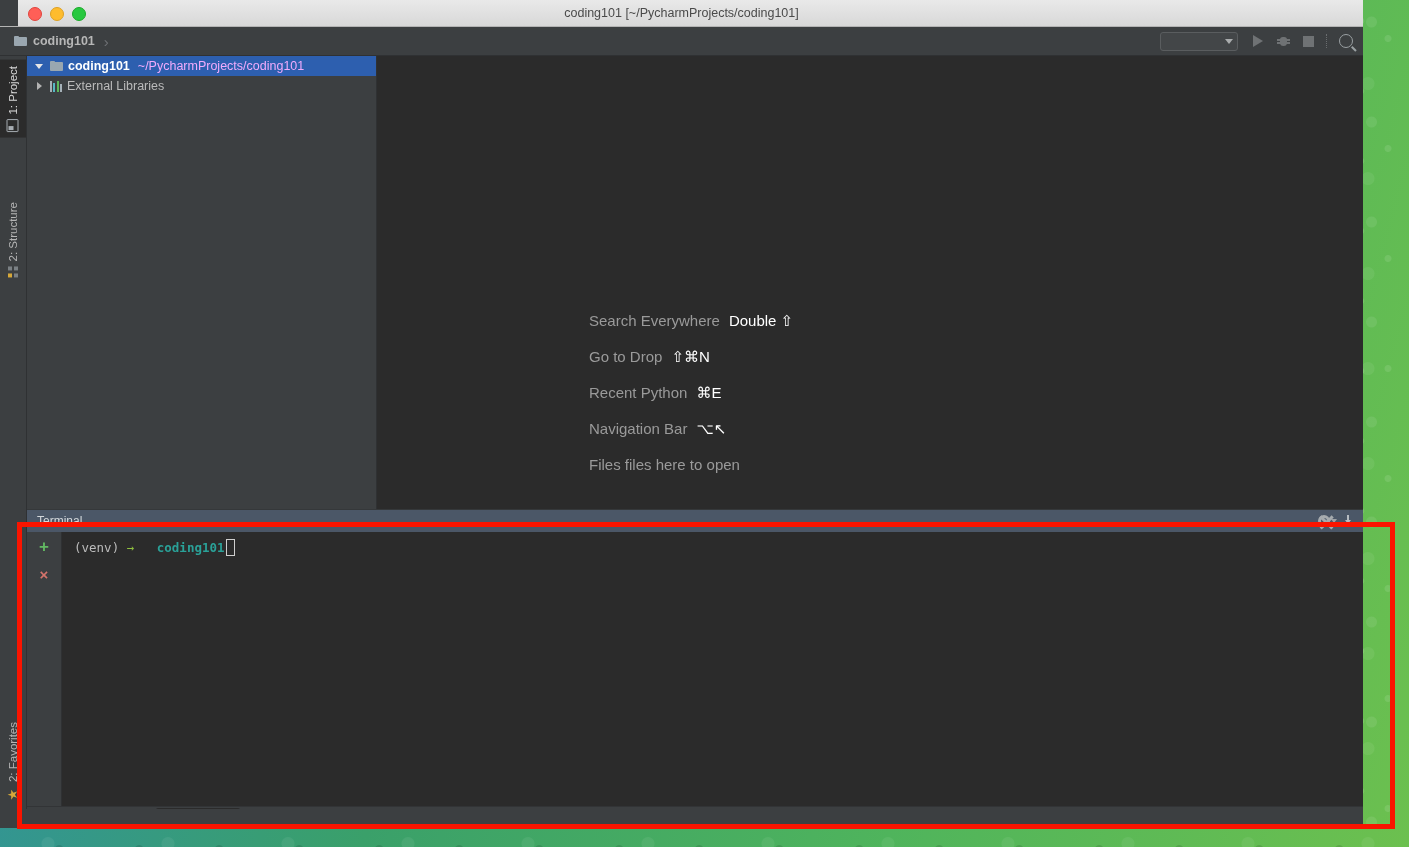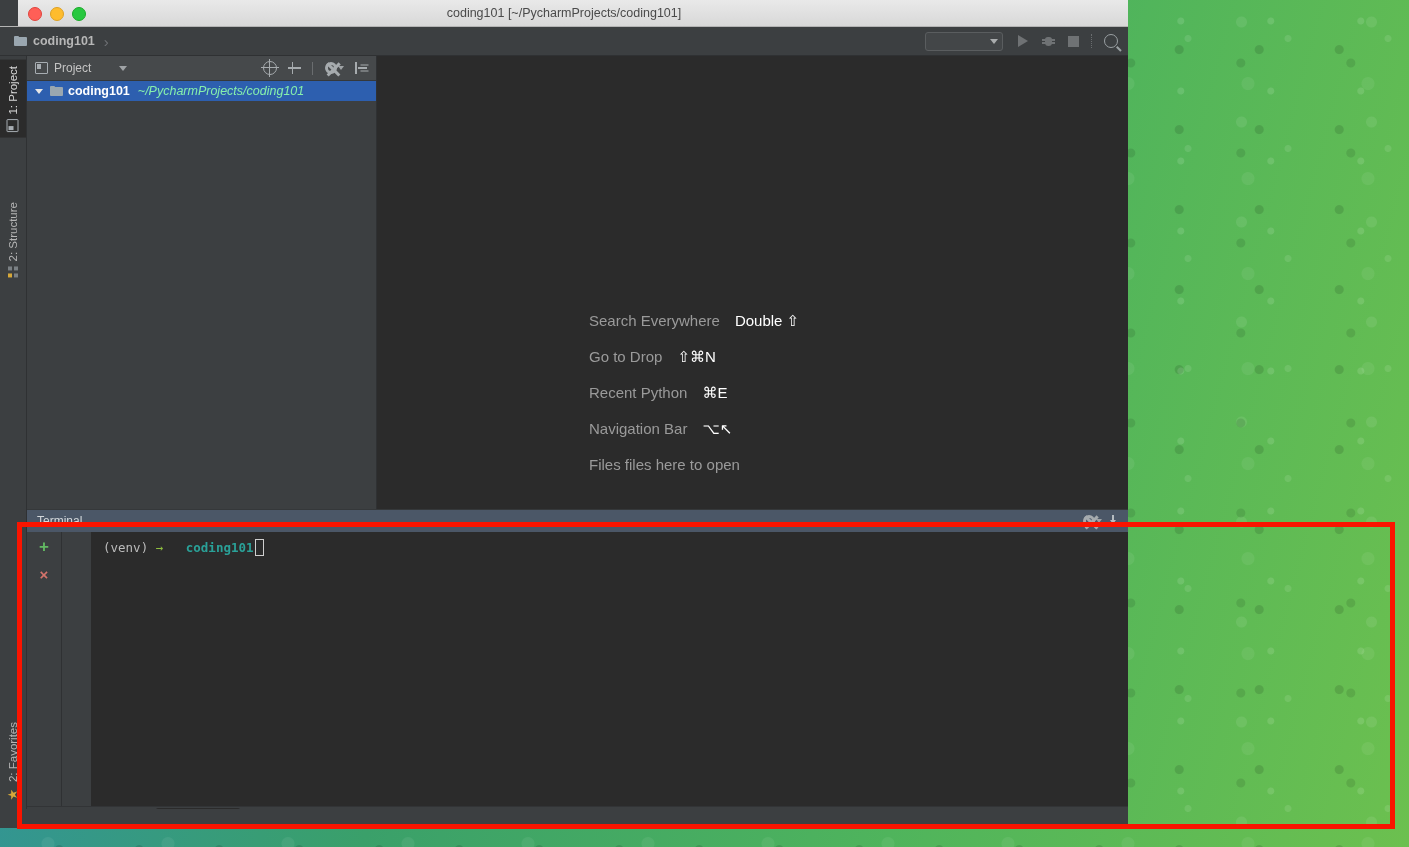--- a/index.html
+++ b/index.html
@@ -41,21 +41,21 @@
     border-right:1px solid #2c2e2f;
   }
   #bg-window-left .bg-ln{
     position:absolute; left:2px; font-size:9px; color:#7d8184; white-space:nowrap;
   }
   #bg-window-left .bg-accent{ color:#4a86c8; }
 
   
   #window {
     position: absolute; left: 0; top: 0;
-    width: 1128px; height: 828px;
+    width: 1363px; height: 828px;
     background: #3c3f41;
     overflow: hidden;
   }
 
   
   #titlebar {
     position: relative;
     height: 26px;
     background: linear-gradient(#e9e9e9, #d8d8d8);
     border-bottom: 1px solid #b4b4b4;
@@ -269,38 +269,38 @@
   }
   .tw .tri-down{
     width:0;height:0;border-left:4.5px solid transparent;border-right:4.5px solid transparent;
     border-top:5.5px solid #e6e6e6;
   }
   .tw .tri-right{
     width:0;height:0;border-top:4.5px solid transparent;border-bottom:4.5px solid transparent;
     border-left:5.5px solid #b3b3b3;
   }
   .node-name { font-weight:bold; }
-  .node-path { color:#86efac; font-weight:normal; margin-left:3px;font-style:italic; }
+  .node-path { color:#f0abfc; font-weight:normal; margin-left:3px; }
   .ico-libs{
     width:12px;height:11px;display:flex;gap:1.5px;align-items:flex-end;
   }
   .ico-libs i{ display:block;width:2px; }
   .ico-libs i:nth-child(1){ height:11px;background:#a5b1b8; }
   .ico-libs i:nth-child(2){ height:9px; background:#56b7c4; }
   .ico-libs i:nth-child(3){ height:11px;background:#5bb85b; }
   .ico-libs i:nth-child(4){ height:8px; background:#a5b1b8; }
 
   #editor-area {
     flex:1; background:#2b2b2b; position:relative;
   }
   #hints {
     position:absolute; left:212px; top:256px;
     display:flex; flex-direction:column; gap:18px;
   }
-  .hint-line { font-size:15px; color:#9a9a9a; display:flex; align-items:baseline; gap:15px; }
+  .hint-line { font-size:15px; color:#9a9a9a; display:flex; align-items:baseline; gap:9px; }
   .hint-key { color:#ffffff; }
 
   
   #terminal-wrap {
     height: 306px; position:relative;
   }
   #terminal-panel {
     position:absolute; left:0; top:0; right:0; bottom:0;
     background:#3c3f41; display:flex; flex-direction:column;
   }
@@ -335,21 +335,20 @@
   }
   .gut-btn { width:20px;height:20px;display:flex;align-items:center;justify-content:center;
              font-size:17px; line-height:1; }
   .gut-plus { color:#62b862; font-weight:bold; }
   .gut-x    { color:#d4736b; font-weight:bold; font-size:15px; }
 
   #terminal-console {
     flex:1; background:#2b2b2b; padding:7px 0 0 12px;
     font-family:"DejaVu Sans Mono", monospace; font-size:12.5px;
     position:relative;
-    margin-left:29px;
   }
   .term-line { display:flex; align-items:center; white-space:pre; }
   .t-venv  { color:#bbbbbb; }
   .t-arrow { color:#8fbf3f; }
   .t-dir   { color:#2aa198; font-weight:bold; }
   .t-cursor{
     display:inline-block; width:7px; height:15px;
     border:1px solid #cfcfcf; background:transparent; margin-left:1px;
   }
   #terminal-scroll {
@@ -499,49 +498,41 @@
         <span>2: Favorites</span>
       </div>
       <div style="position:absolute;left:7px;top:760px;" class="ico-panel-small"></div>
     </div>
 
     <div id="content-col">
 
       <div id="upper-row">
 
         <div id="project-panel">
-          <div id="project-header">
-            <span class="ico-project-sq"></span>
-            <span class="ph-title">Project</span>
-            <span class="ph-caret"></span>
-            <span class="spacer"></span>
-            <span class="ph-ico">
-              <span class="ico-target"></span>
-            </span>
-            <span class="ph-ico">
-              <span class="ico-collapse"></span>
-            </span>
-            <span class="vsep"></span>
-            <span class="ph-ico" style="width:24px">
-              <span class="ico-gear"></span>
-              <span class="mini-caret"></span>
-            </span>
-            <span class="ph-ico">
-              <span class="ico-hide"></span>
-            </span>
-          </div>
 
           <div id="tree">
             <div class="tree-row selected">
               <span class="tw">
                   <span class="tri-down"></span>
                 </span>
               <span class="folder-ico"></span>
               <span class="node-name">coding101</span>
               <span class="node-path">~/PycharmProjects/coding101</span>
+            </div>
+            <div class="tree-row">
+              <span class="tw">
+                  <span class="tri-right"></span>
+                </span>
+              <span class="ico-libs">
+                  <i></i>
+                  <i></i>
+                  <i></i>
+                  <i></i>
+                </span>
+              <span>External Libraries</span>
             </div>
           </div>
         </div>
 
         <div id="editor-area">
           <div id="hints">
             <div class="hint-line">
               <span>Search Everywhere</span>
               <span class="hint-key">Double ⇧</span>
             </div>

